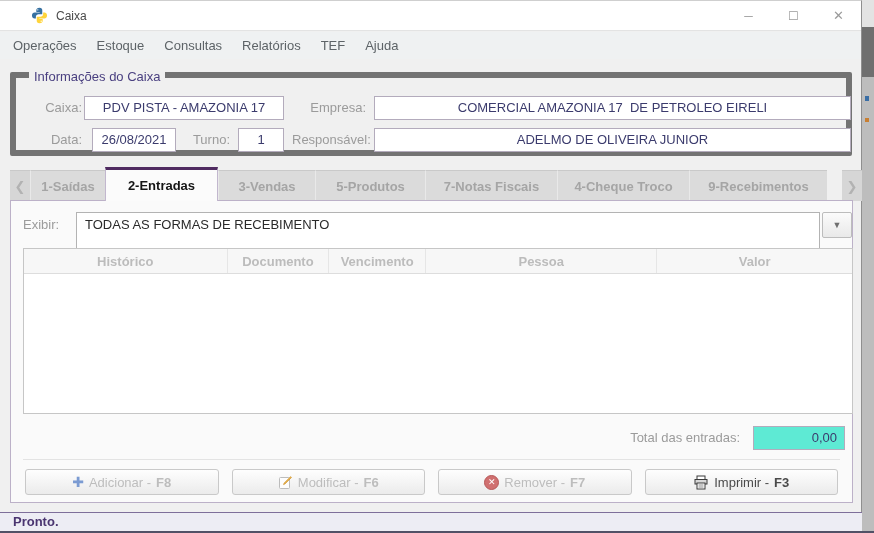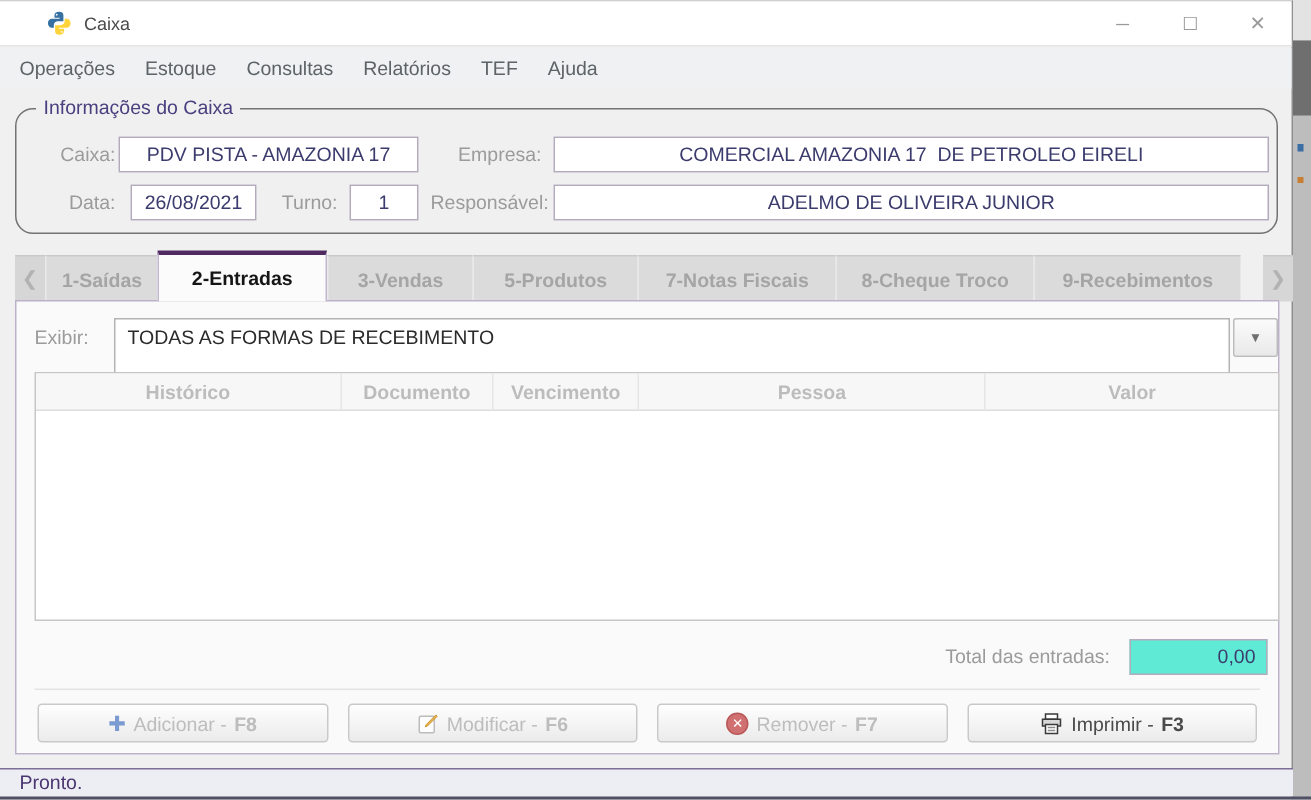--- a/index.html
+++ b/index.html
@@ -22,21 +22,21 @@
   .title-text { margin-left:8px; color:#4a4a4a; font-size:12px; }
   .win-controls { margin-left:auto; display:flex; height:100%; }
   .win-btn { width:45px; height:100%; display:flex; align-items:center; justify-content:center; color:#9a9a9a; font-size:12px; cursor:default; }
   .win-btn.close { font-size:13px; }
 
   
   .menubar { position:absolute; left:0; top:31px; width:100%; height:27px; background:#eff1f2; display:flex; align-items:center; padding-left:3px; }
   .menu-item { padding:0 10px; color:#5d6367; line-height:27px; }
 
   
-  .infobox { position:absolute; left:10px; top:71px; width:842px; height:84px; border:1px solid #737373; border-radius:12px; }
+  .infobox { position:absolute; left:10px; top:71px; width:842px; height:84px; border:6px solid #737373; border-radius:2px; }
   .infobox legend-lbl, .infobox .legend { position:absolute; top:-9px; left:13px; background:#f0f0f0; padding:0 5px; color:#4a4080; font-size:13px; }
   .flabel { position:absolute; color:#9b9b9b; text-align:right; height:24px; line-height:24px; }
   .ffield { position:absolute; height:24px; line-height:22px; background:#fff; border:1px solid #b3abbc; color:#3b3b6d; text-align:center; overflow:hidden; white-space:pre; }
   .r1 { top:18px; } .r2 { top:50px; }
 
   
   .tabstrip { position:absolute; left:10px; top:166px; width:852px; height:34px; display:flex; align-items:flex-end; }
   .tab-scroll { width:20px; height:31px; background:#d6d6d6; color:#b2b2b2; font-weight:bold; font-size:13px; display:flex; align-items:center; justify-content:center; border-top:1px solid #c9c9c9; }
   .tab-scroll.right { margin-left:auto; }
   .tab { height:31px; background:#dbdbdb; border-top:1px solid #c9c9c9; border-left:1px solid #e9e9e9; color:#a5a5a5; font-weight:bold; display:flex; align-items:center; justify-content:center; font-size:13px; }
@@ -63,21 +63,21 @@
   .btnrow { position:absolute; left:14px; right:14px; top:268px; height:26px; display:flex; gap:13px; }
   .btn { flex:1; height:26px; background:linear-gradient(#fefefe,#ebebeb); border:1px solid #c9c9c9; border-radius:3px; font-family:inherit; font-size:13px; display:flex; align-items:center; justify-content:center; gap:5px; color:#4a4a4a; }
   .btn b { font-weight:bold; }
   .btn.disabled { color:#bdbdbd; }
   .ic { display:inline-flex; align-items:center; justify-content:center; }
   .ic.plus { color:#7b9bd2; font-weight:bold; font-size:14px; }
   .ic.rem { width:15px; height:15px; border-radius:50%; background:#d07070; border:1px solid #b85858; color:#fff; font-size:9px; font-weight:bold; line-height:13px; }
 
   
   .statusbar { position:absolute; left:0; top:511px; width:862px; height:19px; background:#ededf4; border-top:1px solid #7e6f9a; }
-  .status-text { position:absolute; left:13px; top:1px; color:#4a3570; font-size:13px; }
+  .status-text { position:absolute; left:13px; top:1px; color:#4a3570; font-size:13px;font-weight:bold; }
   .bottom-edge { position:absolute; left:0; top:530px; width:874px; height:3px; background:#515166; }
 </style>
 </head>
 <body>
 
 <div class="backdrop">
   <div class="bd-top"></div>
   <div class="bd-dark"></div>
   <div class="dot-b"></div>
   <div class="dot-o"></div>
@@ -128,21 +128,21 @@
     <span class="ffield r2" style="left:358px; width:477px;">ADELMO DE OLIVEIRA JUNIOR</span>
   </div>
 
   <div class="tabstrip">
     <div class="tab-scroll">❮</div>
     <div class="tab" style="width:75px;">1-Saídas</div>
     <div class="tab active" style="width:113px;">2-Entradas</div>
     <div class="tab" style="width:97px;">3-Vendas</div>
     <div class="tab" style="width:110px;">5-Produtos</div>
     <div class="tab" style="width:132px;">7-Notas Fiscais</div>
-    <div class="tab" style="width:132px;">8-Cheque Troco</div>
+    <div class="tab" style="width:132px;">4-Cheque Troco</div>
     <div class="tab" style="width:138px;">9-Recebimentos</div>
     <div class="tab-scroll right">❯</div>
   </div>
 
   <div class="panel">
 
     <span class="filter-label">Exibir:</span>
     <div class="combo-field">TODAS AS FORMAS DE RECEBIMENTO</div>
     <div class="combo-btn">▼</div>
 

